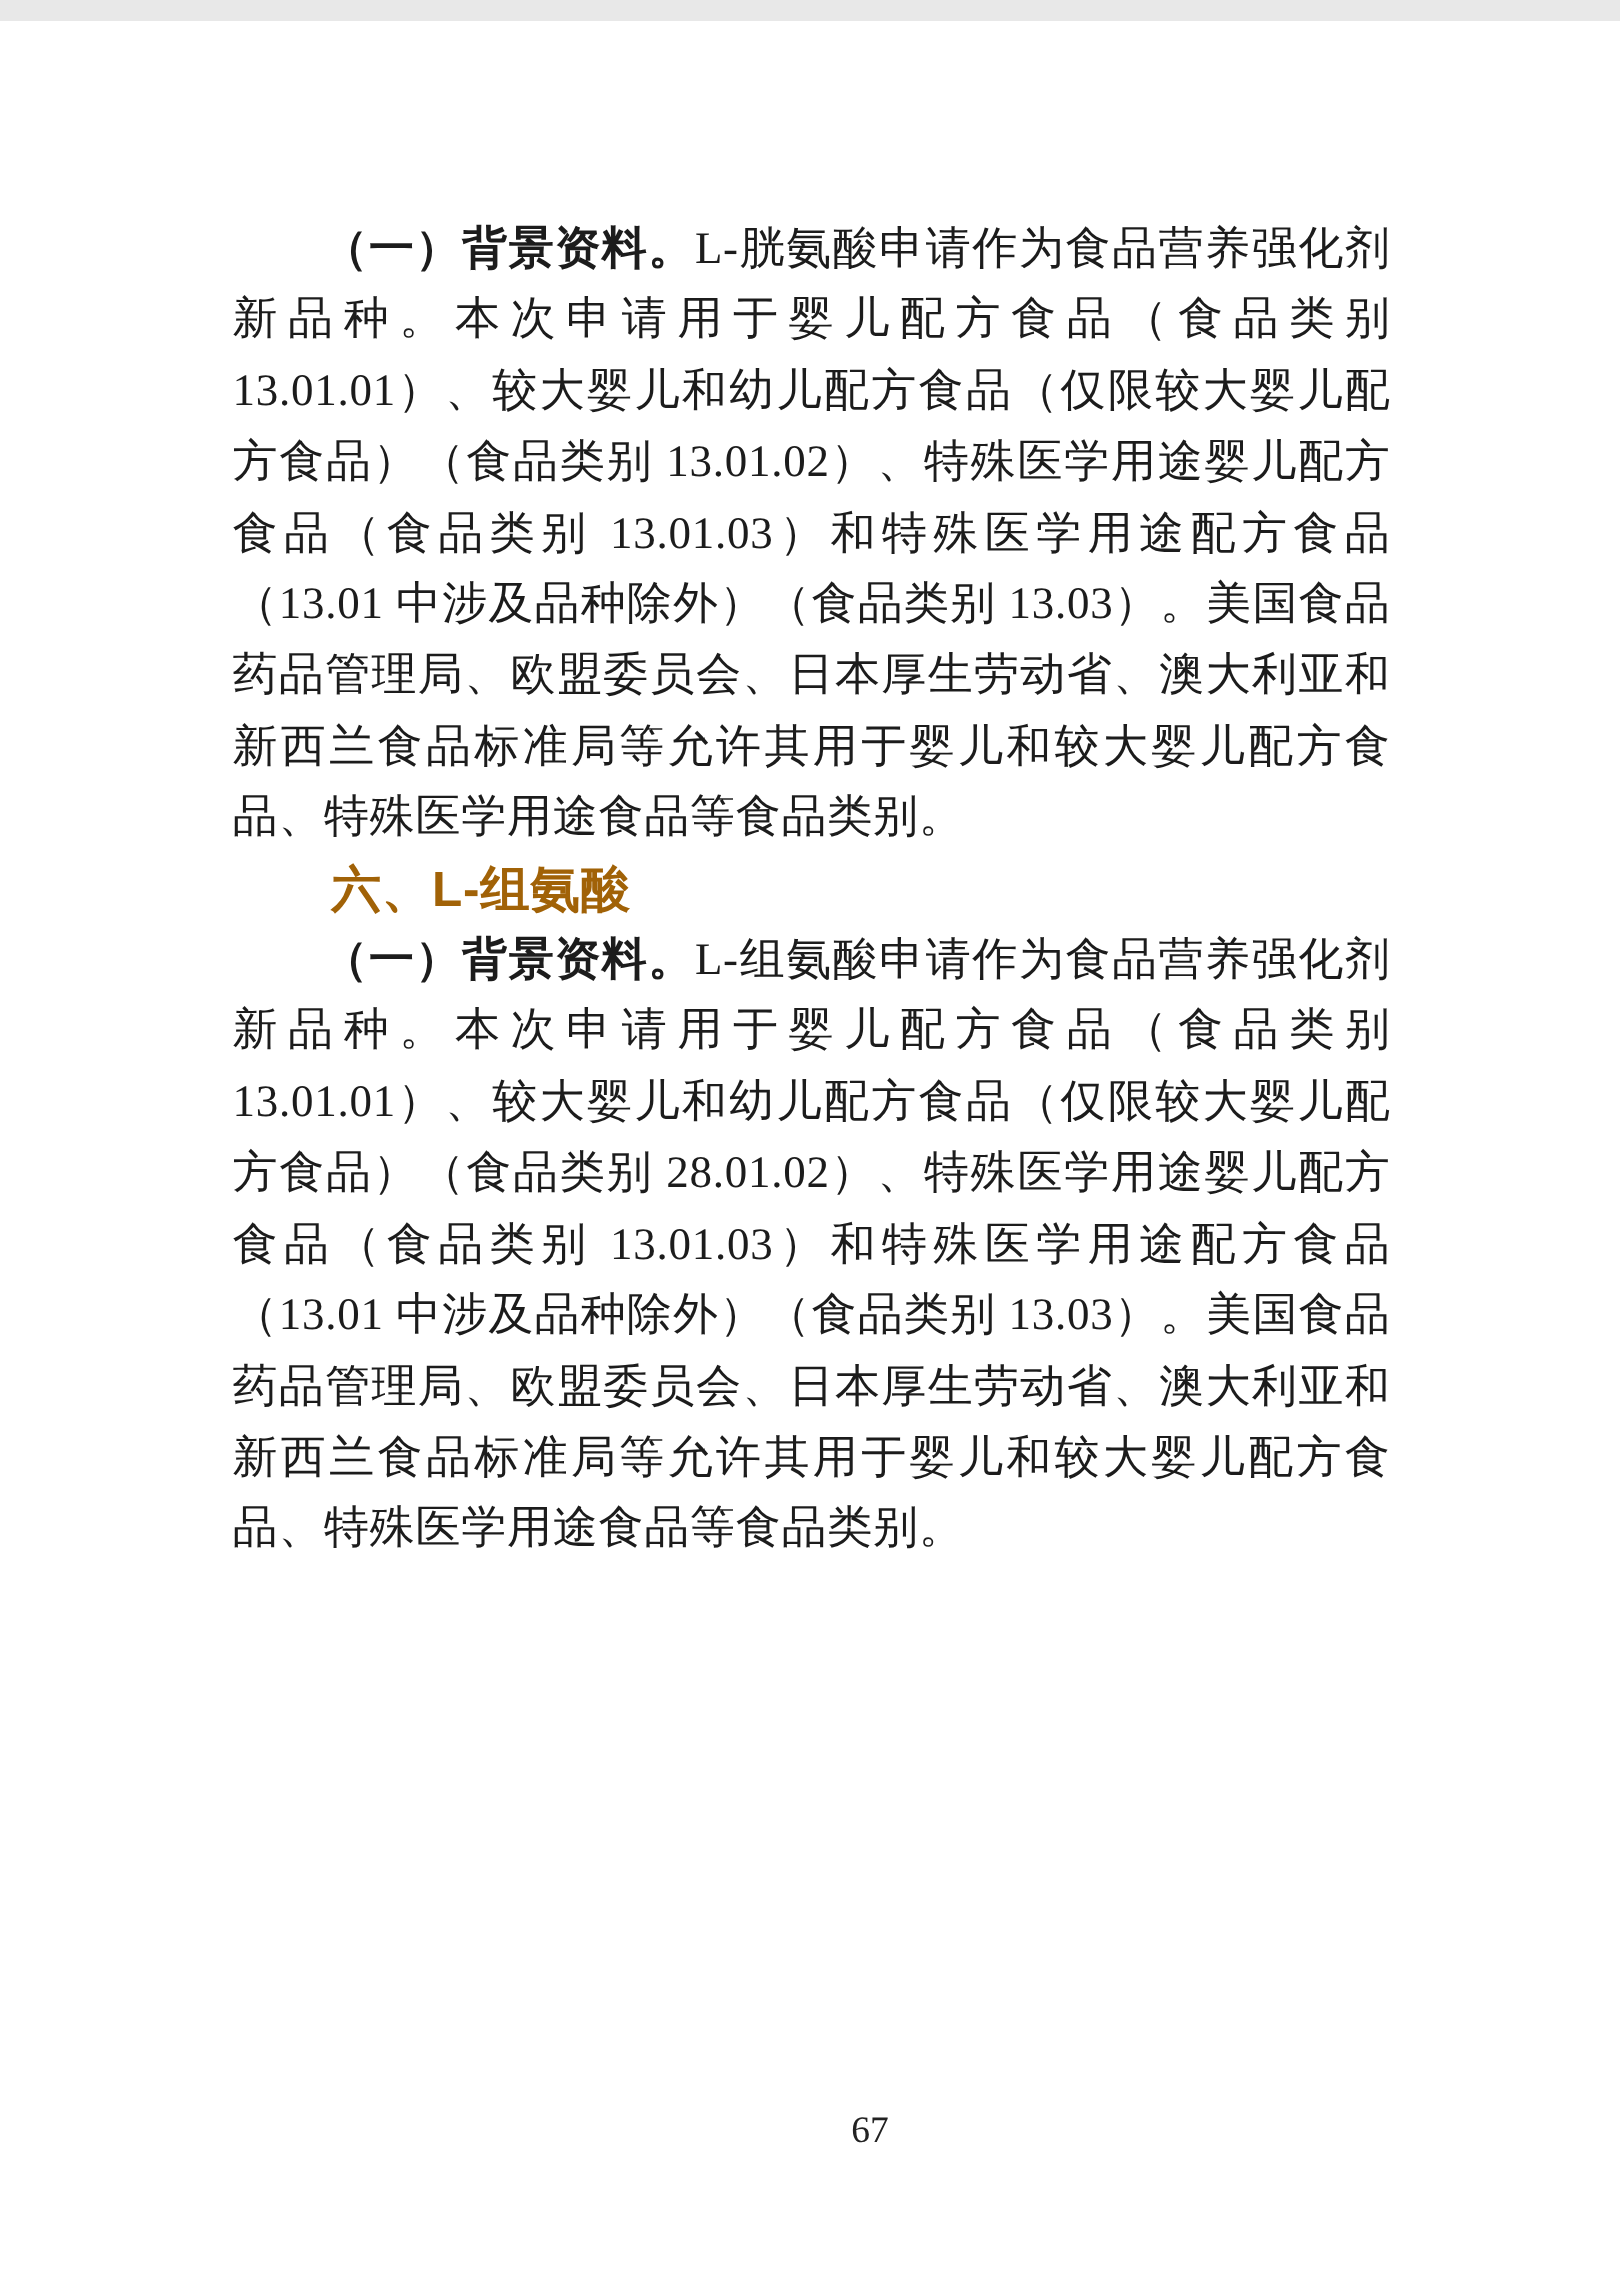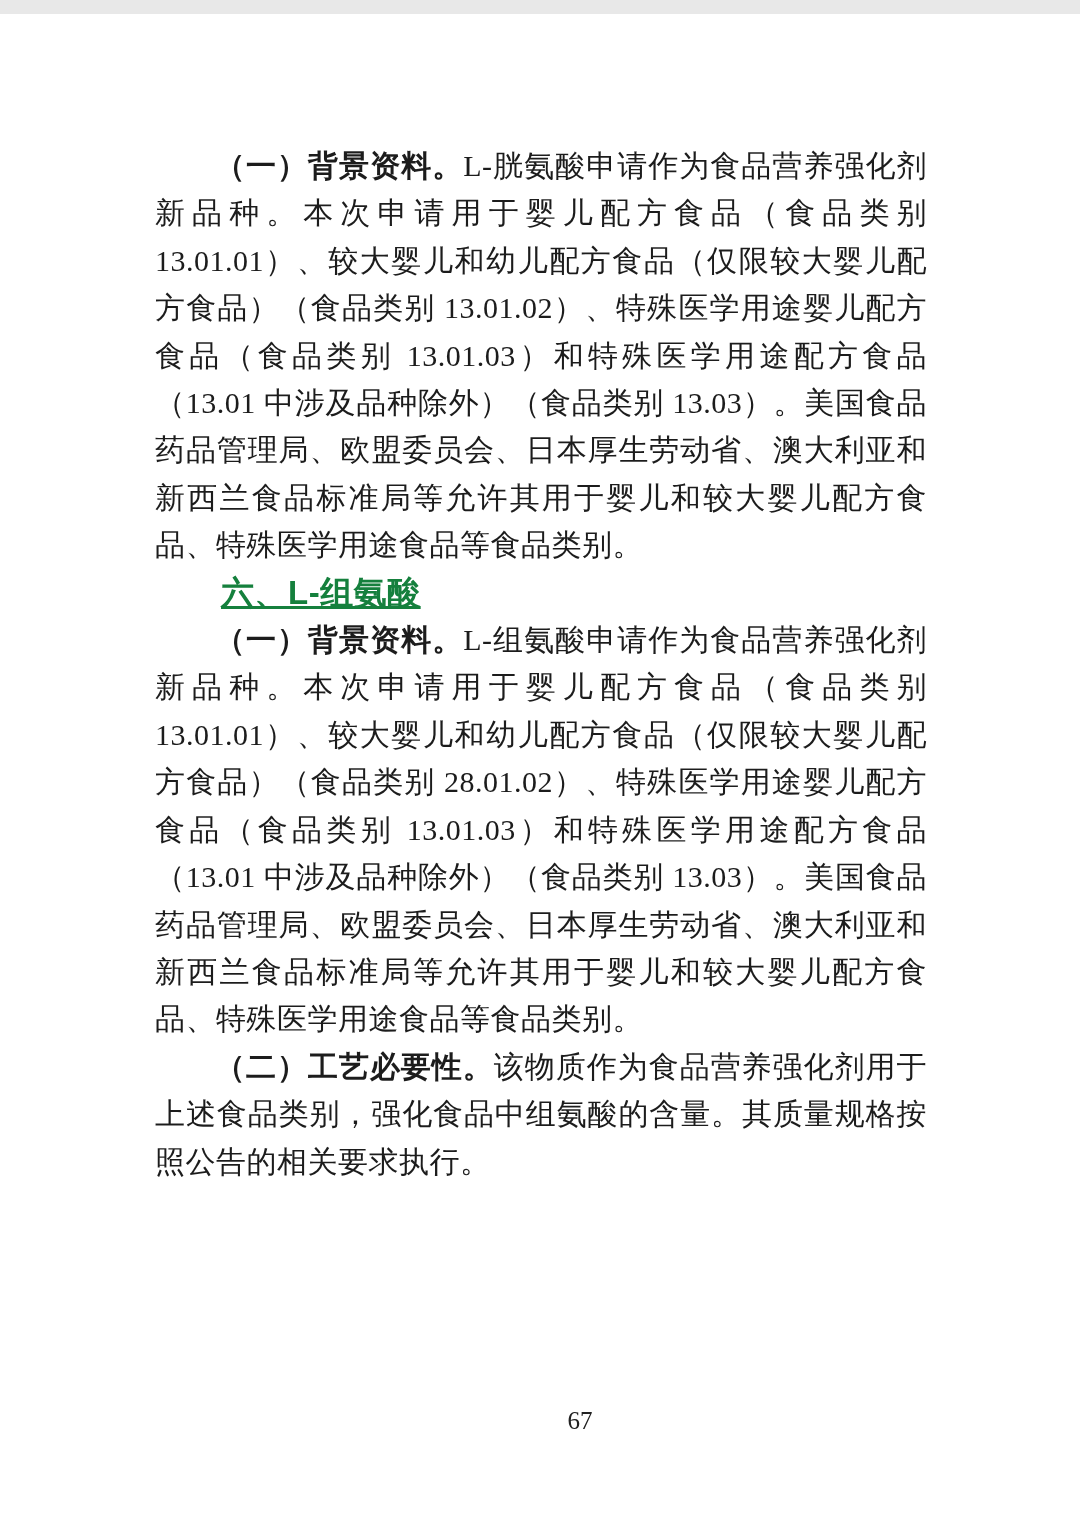--- a/index.html
+++ b/index.html
@@ -36,22 +36,21 @@
     font-weight: bold;
   }
   .section-heading {
     margin: 0;
     font-family: "Liberation Sans", "DejaVu Sans", sans-serif;
     font-size: 33px;
     font-weight: bold;
     line-height: 47.4px;
     text-indent: 2em;
     letter-spacing: 0.5px;
-    color: #15803d;
-    text-decoration: underline;
+    color: #a16207;
   }
   .page-number {
     position: absolute;
     top: 1392px;
     left: 0;
     width: 100%;
     text-align: center;
     font-family: "Liberation Serif", "DejaVu Serif", serif;
     font-size: 25px;
     line-height: 30px;
@@ -65,19 +64,18 @@
 <div class="page">
   <div class="content">
 
     <p class="para"><span class="lead">（一）背景资料。</span><span>L-胱氨酸申请作为食品营养强化剂新品种。本次申请用于婴儿配方食品（食品类别 13.01.01）、较大婴儿和幼儿配方食品（仅限较大婴儿配方食品）（食品类别 13.01.02）、特殊医学用途婴儿配方食品（食品类别 13.01.03）和特殊医学用途配方食品（13.01 中涉及品种除外）（食品类别 13.03）。美国食品药品管理局、欧盟委员会、日本厚生劳动省、澳大利亚和新西兰食品标准局等允许其用于婴儿和较大婴儿配方食品、特殊医学用途食品等食品类别。</span></p>
 
 
     <h3 class="section-heading">六、L-组氨酸</h3>
 
     <p class="para"><span class="lead">（一）背景资料。</span><span>L-组氨酸申请作为食品营养强化剂新品种。本次申请用于婴儿配方食品（食品类别 13.01.01）、较大婴儿和幼儿配方食品（仅限较大婴儿配方食品）（食品类别 28.01.02）、特殊医学用途婴儿配方食品（食品类别 13.01.03）和特殊医学用途配方食品（13.01 中涉及品种除外）（食品类别 13.03）。美国食品药品管理局、欧盟委员会、日本厚生劳动省、澳大利亚和新西兰食品标准局等允许其用于婴儿和较大婴儿配方食品、特殊医学用途食品等食品类别。</span></p>
 
-    <p class="para"><span class="lead">（二）工艺必要性。</span><span>该物质作为食品营养强化剂用于上述食品类别，强化食品中组氨酸的含量。其质量规格按照公告的相关要求执行。</span></p>
 
 
   </div>
 
   <div class="page-number">67</div>
 </div>
 
 </body></html>

